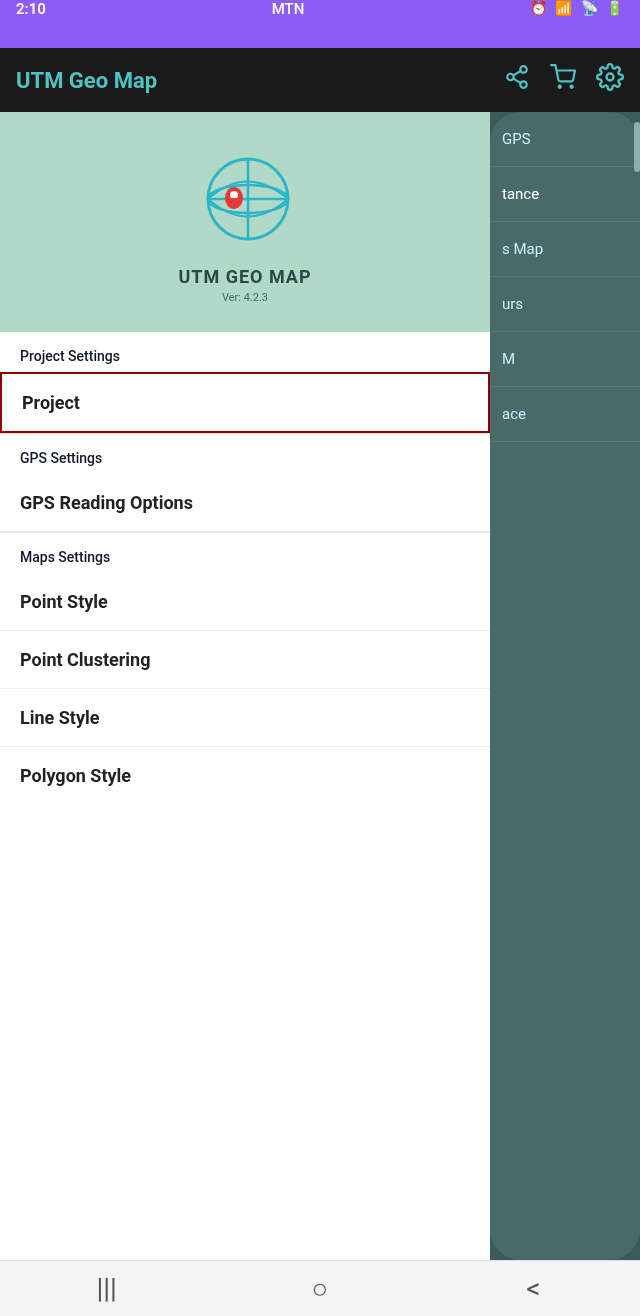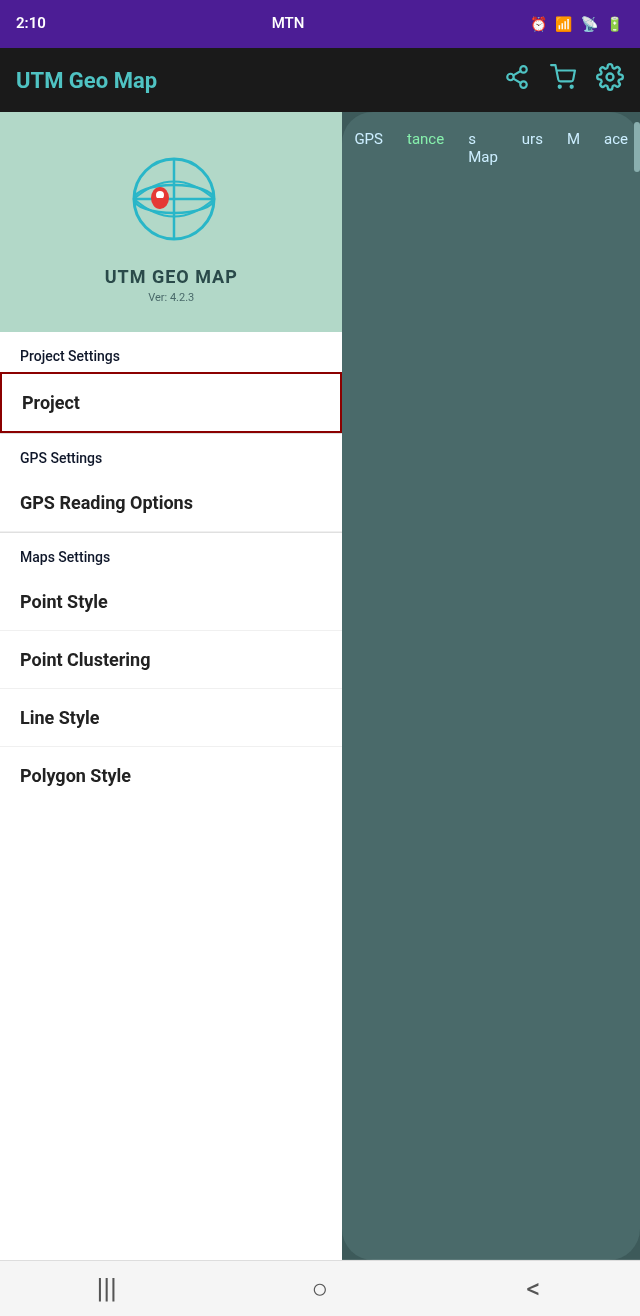--- a/index.html
+++ b/index.html
@@ -10,25 +10,25 @@
       font-family: 'Roboto', Arial, sans-serif;
       background: #3d5a5a;
       overflow: hidden;
       position: relative;
     }
 
     
     .status-bar {
       width: 100%;
       height: 48px;
-      background: #4c1d95;
-      display: flex;
-      align-items: flex-end;
+      background: #8b5cf6;
+      display: flex;
+      align-items: flex-start;
       justify-content: space-between;
-      padding: 16px 16px;
+      padding: 0 16px;
       color: white;
       font-size: 15px;
       font-weight: 500;
     }
     .status-time { color: white; font-size: 15px; font-weight: 600; }
     .status-icons { display: flex; align-items: center; gap: 8px; }
     .status-icon { color: white; font-size: 14px; }
 
     
     .app-bar {
@@ -135,33 +135,34 @@
       background: #e0e0e0;
       margin: 0;
     }
 
     
     .map-peek {
       flex: 1;
       background: #4a6a6a;
       height: 100%;
       display: flex;
+      flex-direction: column;
       position: relative;
       border-radius: 31px;
     }
 
     .peek-item {
       padding: 18px 12px;
       border-bottom: 1px solid rgba(255,255,255,0.1);
       color: #cceeff;
       font-size: 15px;
       position: relative;
     }
     .peek-item.has-blue {
-      color: #86efac;
+      color: #ffffff;
     }
     .peek-scrollbar {
       position: absolute;
       right: 0;
       top: 10px;
       width: 6px;
       height: 50px;
       background: #8aafaf;
       border-radius: 3px;
     }

